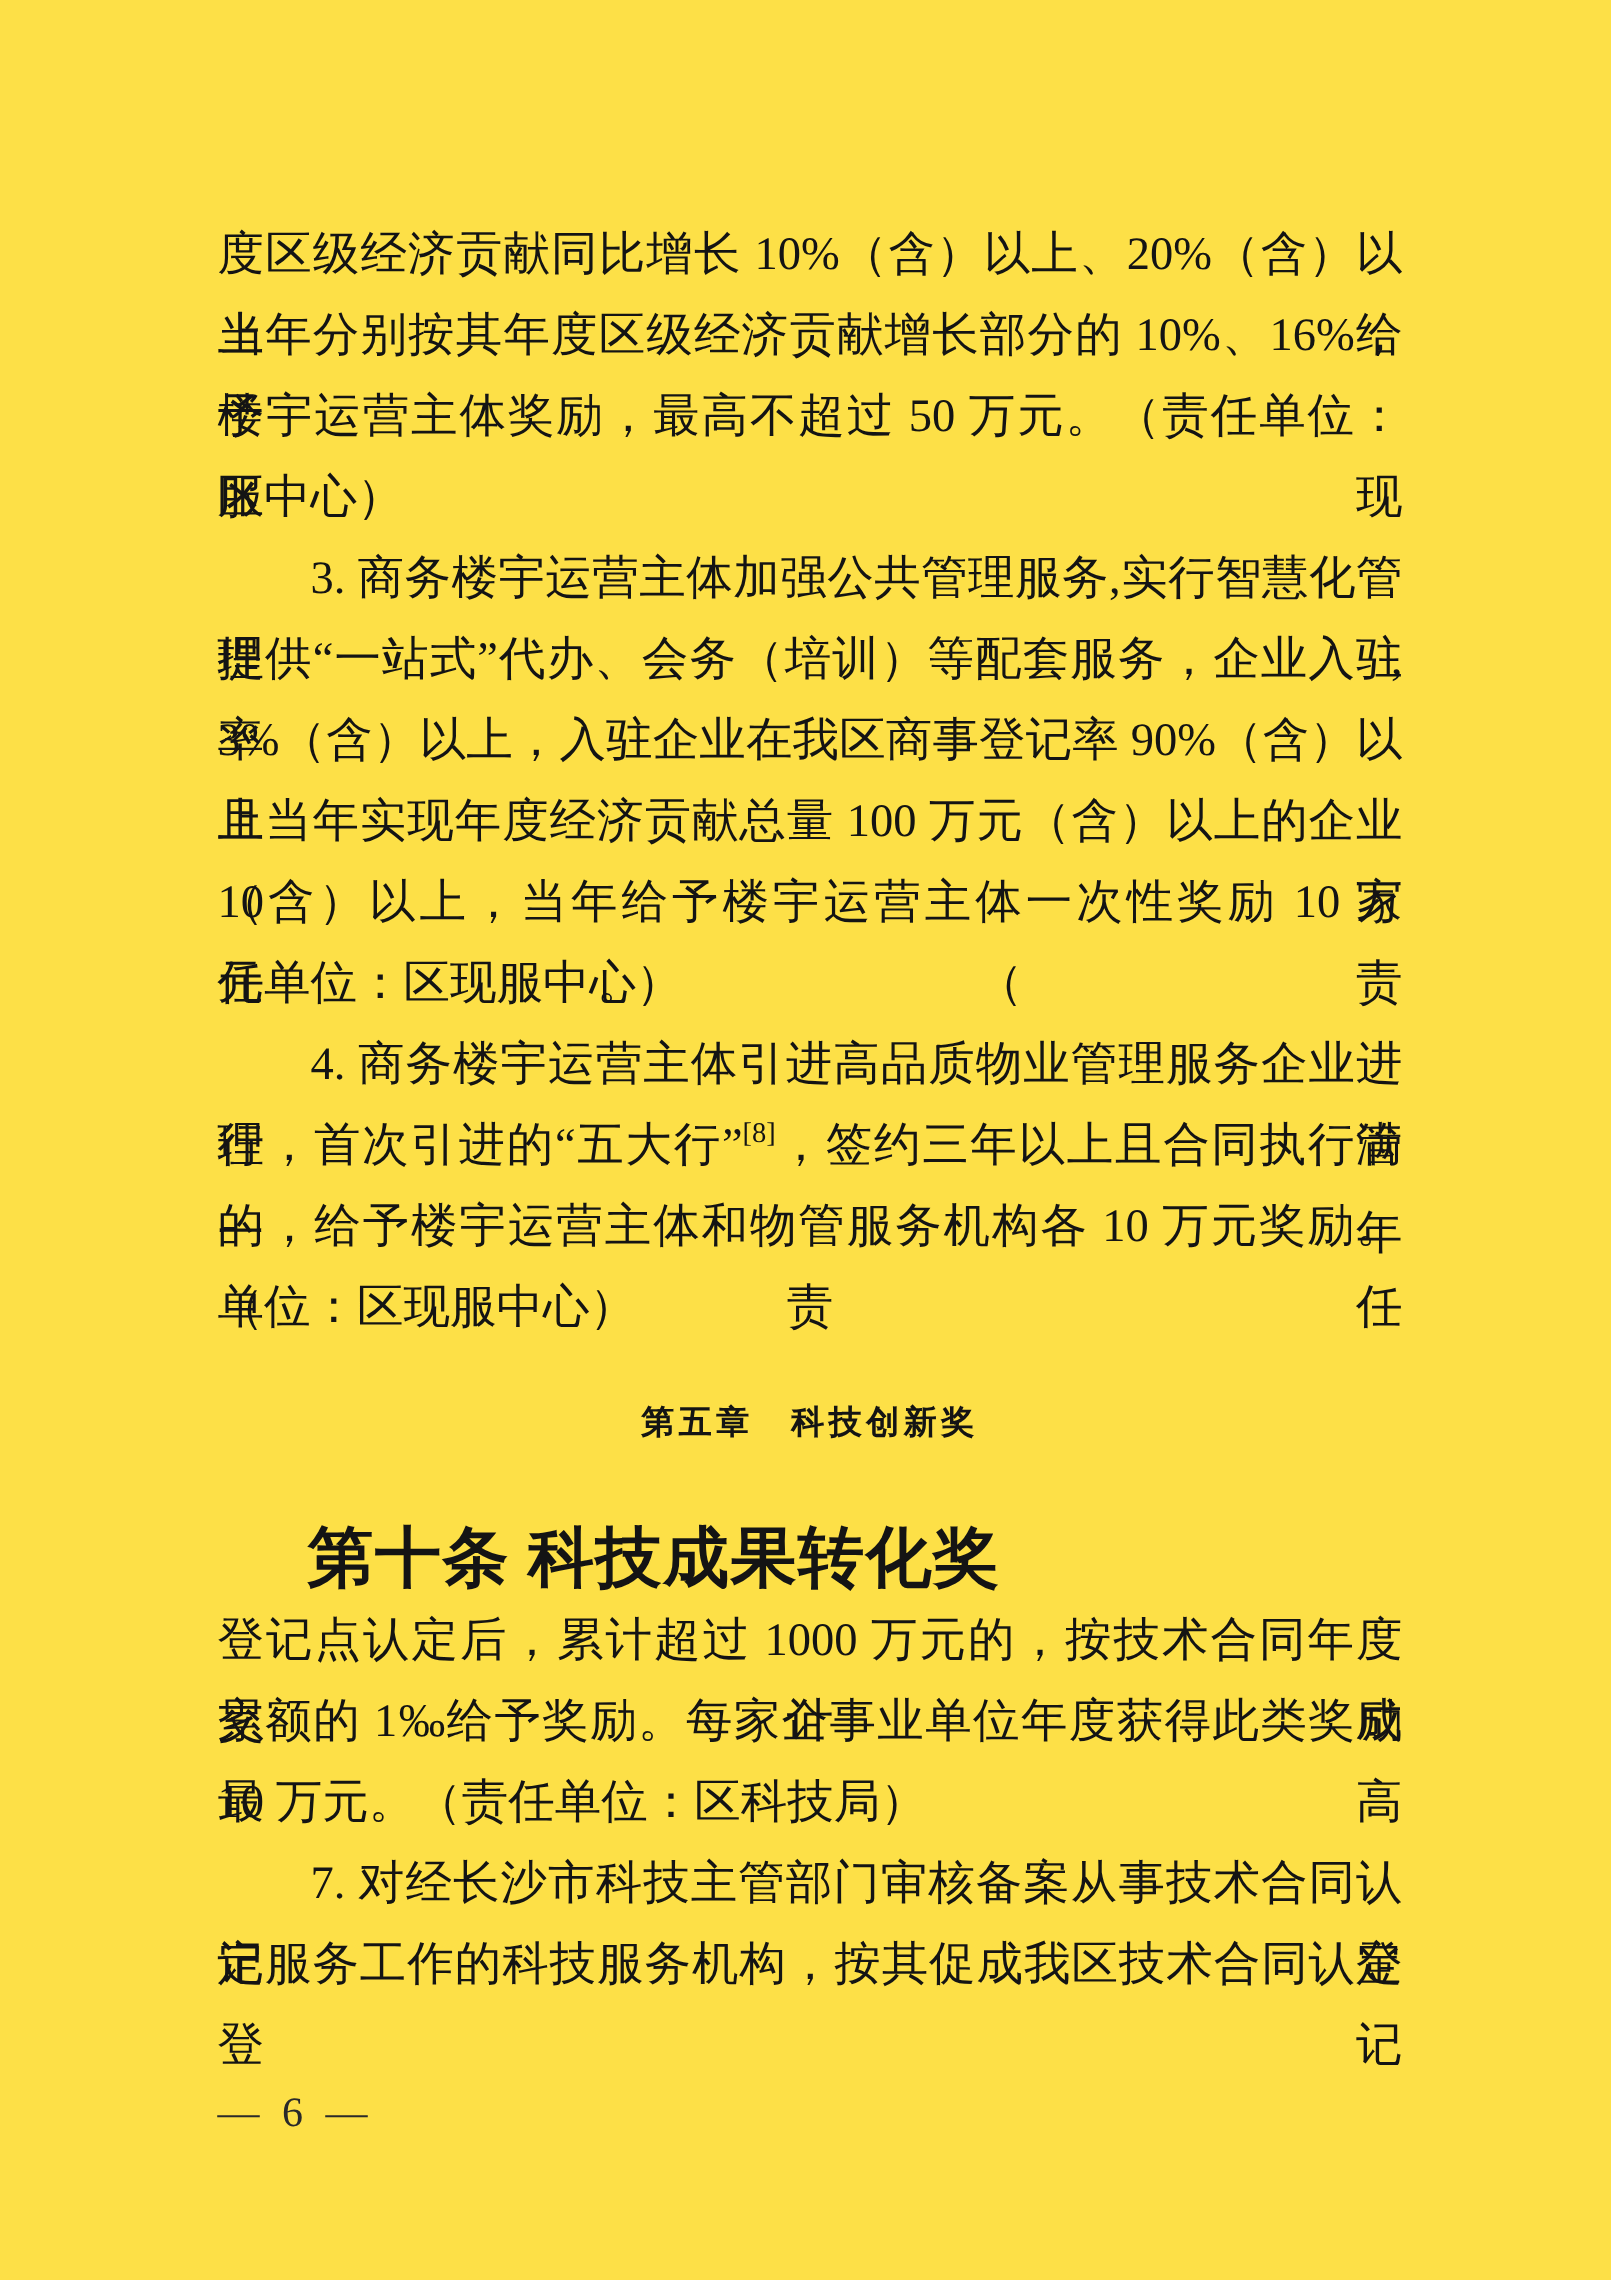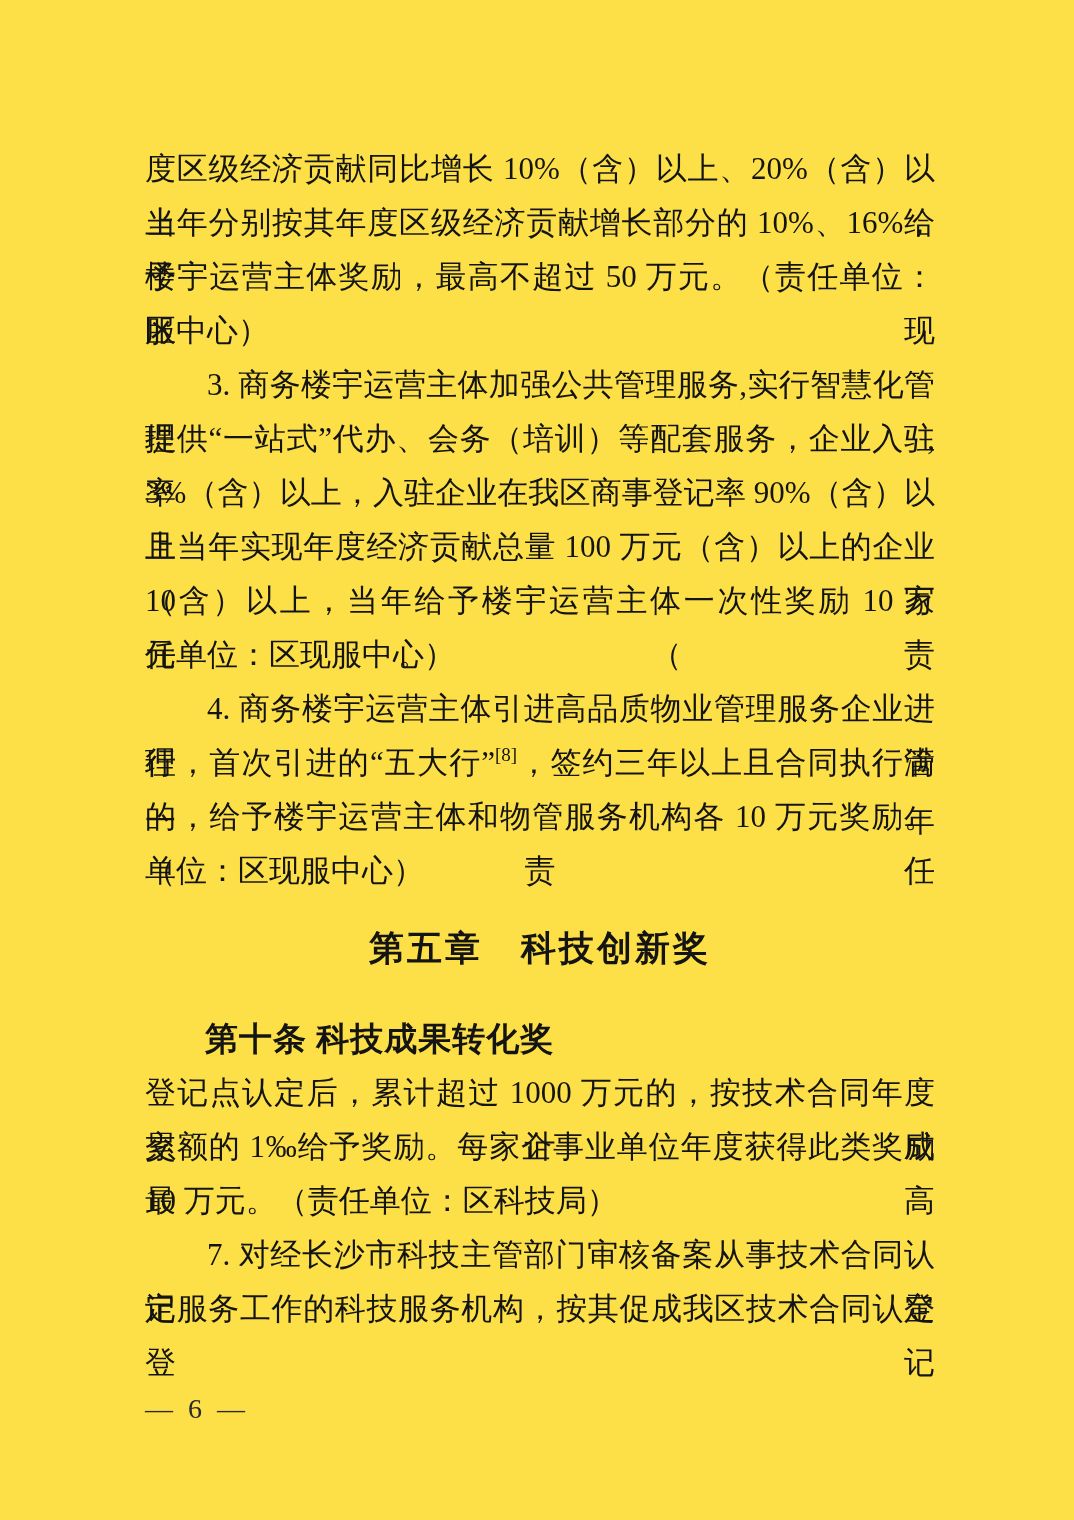--- a/index.html
+++ b/index.html
@@ -35,31 +35,31 @@
     text-indent: 62px;
   }
   .para-last {
     text-align: right;
     text-align-last: left;
   }
   .chapter-heading {
     margin-top: 22px;
     height: 56px;
     line-height: 56px;
-    font-size: 35px;
+    font-size: 22px;
     font-family: "Liberation Sans", "DejaVu Sans", sans-serif;
     font-weight: bold;
     text-align: center;
     letter-spacing: 3px;
   }
   .section-heading {
     margin-top: 36px;
     height: 54px;
     line-height: 54px;
-    font-size: 33px;
+    font-size: 44px;
     font-weight: bold;
     text-indent: 60px;
     letter-spacing: 1px;
   }
   .sup-ref {
     font-size: 19px;
     position: relative;
     top: -12px;
     letter-spacing: 0;
   }

